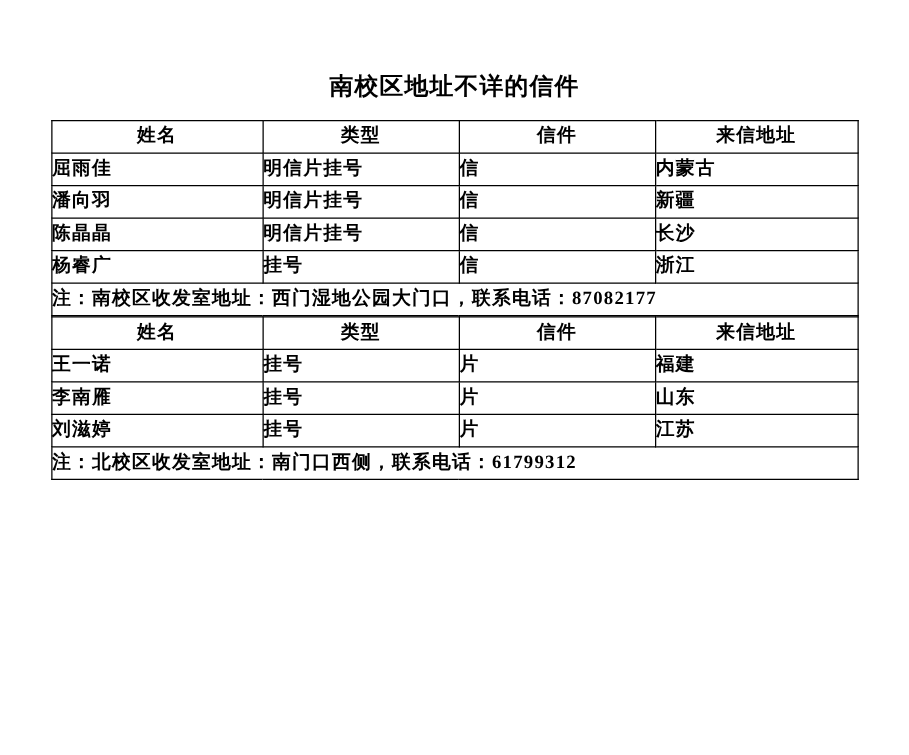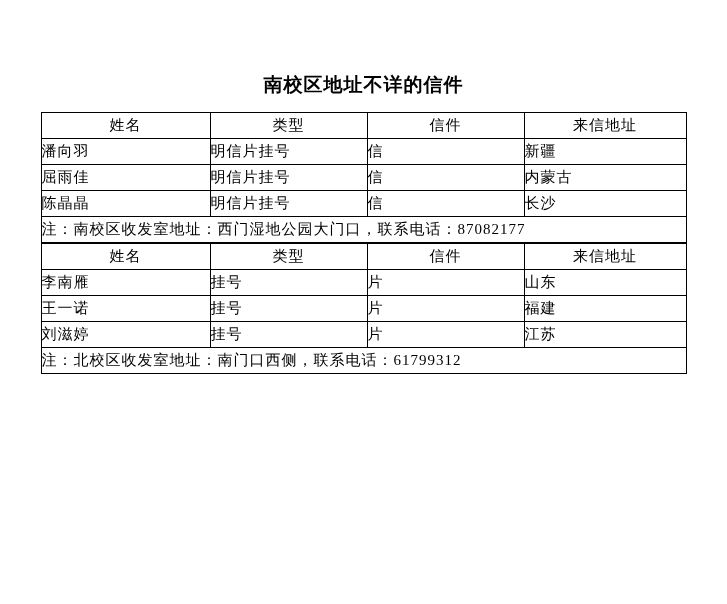--- a/index.html
+++ b/index.html
@@ -24,36 +24,36 @@
     width: 727px;
   }
   .section-title {
     text-align: center;
     font-size: 19px;
     font-weight: bold;
     letter-spacing: 1px;
     font-family: "Liberation Serif", "DejaVu Serif", serif;
   }
   .sec1-title {
-    padding-top: 72px;
+    padding-top: 56px;
     padding-bottom: 14px;
   }
   .sec2-title {
     padding-top: 26px;
     padding-bottom: 14px;
   }
   table.letters {
     border-collapse: collapse;
     width: 645px;
     margin: 0 auto;
     table-layout: fixed;
   }
   table.letters td, table.letters th {
     border: 1px solid #000000;
-    font-weight: normal;
+    font-weight: bold;
     font-size: 15px;
     height: 25px;
     line-height: 25px;
     padding: 0;
     font-family: "Liberation Serif", "DejaVu Serif", serif;
     letter-spacing: 1px;
   }
   table.letters col.c1 { width: 169px; }
   table.letters col.c2 { width: 157px; }
   table.letters col.c3 { width: 157px; }
@@ -83,36 +83,42 @@
       <thead>
         <tr>
           <th>姓名</th>
           <th>类型</th>
           <th>信件</th>
           <th>来信地址</th>
         </tr>
       </thead>
       <tbody>
         <tr>
+          <td>屈雨佳</td>
+          <td>明信片挂号</td>
+          <td>信</td>
+          <td>内蒙古</td>
+        </tr>
+        <tr>
           <td>潘向羽</td>
           <td>明信片挂号</td>
           <td>信</td>
           <td>新疆</td>
         </tr>
         <tr>
-          <td>屈雨佳</td>
-          <td>明信片挂号</td>
-          <td>信</td>
-          <td>内蒙古</td>
-        </tr>
-        <tr>
           <td>陈晶晶</td>
           <td>明信片挂号</td>
           <td>信</td>
           <td>长沙</td>
+        </tr>
+        <tr>
+          <td>杨睿广</td>
+          <td>挂号</td>
+          <td>信</td>
+          <td>浙江</td>
         </tr>
         <tr>
           <td class="note" colspan="4">注：南校区收发室地址：西门湿地公园大门口，联系电话：87082177</td>
         </tr>
       </tbody>
     </table>
   </div>
 
   <div class="section">
     <table class="letters">
@@ -125,30 +131,30 @@
       <thead>
         <tr>
           <th>姓名</th>
           <th>类型</th>
           <th>信件</th>
           <th>来信地址</th>
         </tr>
       </thead>
       <tbody>
         <tr>
+          <td>王一诺</td>
+          <td>挂号</td>
+          <td>片</td>
+          <td>福建</td>
+        </tr>
+        <tr>
           <td>李南雁</td>
           <td>挂号</td>
           <td>片</td>
           <td>山东</td>
-        </tr>
-        <tr>
-          <td>王一诺</td>
-          <td>挂号</td>
-          <td>片</td>
-          <td>福建</td>
         </tr>
         <tr>
           <td>刘滋婷</td>
           <td>挂号</td>
           <td>片</td>
           <td>江苏</td>
         </tr>
         <tr>
           <td class="note" colspan="4">注：北校区收发室地址：南门口西侧，联系电话：61799312</td>
         </tr>

